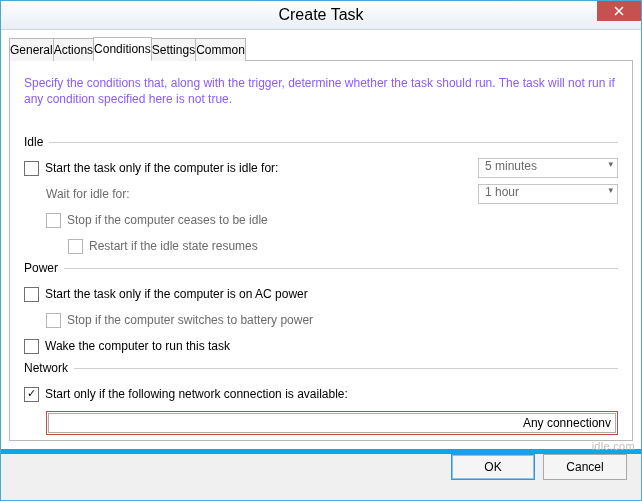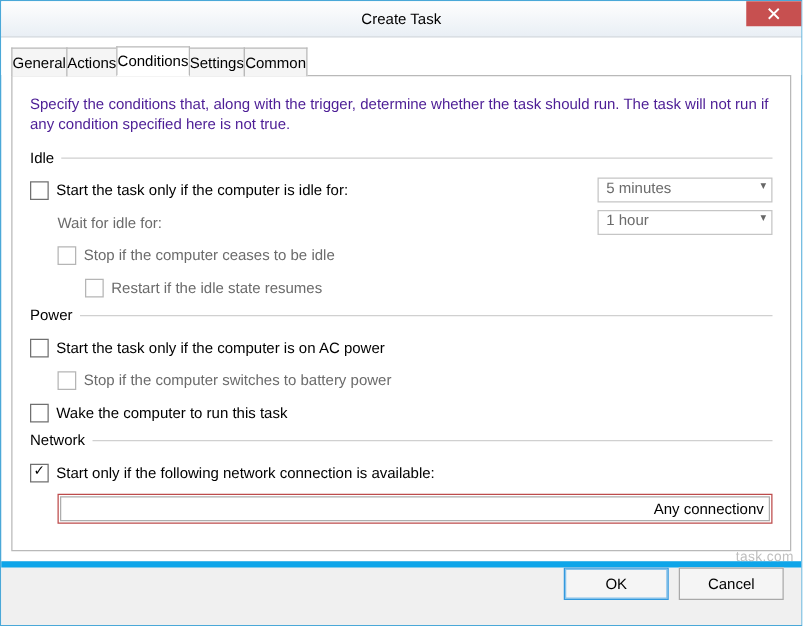--- a/index.html
+++ b/index.html
@@ -1,25 +1,25 @@
 <!DOCTYPE html>
 <html><head>
 <meta charset="utf-8">
 <style>
 html,body{margin:0;padding:0;font-family:"Segoe UI",Tahoma,sans-serif;font-size:12px;color:#000;background:#fff}
 .window{width:642px;height:501px;box-sizing:border-box;background:#fff;border:1px solid #4aa8d8;position:relative;display:flex;flex-direction:column}
 .titlebar{height:28px;background:linear-gradient(#fefefe,#e9eff5);border-bottom:1px solid #cfd6db;position:relative;display:flex;align-items:center;justify-content:center}
-.titlebar .title{font-size:12px;color:#000}
+.titlebar .title{font-size:16px;color:#000}
 .closebtn{position:absolute;right:0;top:0;width:44px;height:20px;background:#c75050;color:#fff;display:flex;align-items:center;justify-content:center;font-size:12px;font-family:Arial,sans-serif}
 .closebtn svg{width:10px;height:10px}
 .tabstrip{display:flex;align-items:flex-end;padding:6px 8px 0 8px;background:#fff}
 .tab{padding:4px 0;border:1px solid #b9b9b9;border-bottom:none;margin-right:-1px;background:#f5f5f5;color:#000;font-size:12px;cursor:default;position:relative;top:1px}
 .tab.active{background:#fff;z-index:2;border-bottom:1px solid #fff}
 .tabpanel{flex:1;margin:0 8px 8px 8px;border:1px solid #b9b9b9;background:#fff;padding:14px 14px 10px 14px;overflow:hidden;box-sizing:border-box}
-.desc{font-size:12px;color:#4c1d95;line-height:1.35;margin-bottom:12px}
+.desc{font-size:12px;color:#8b5cf6;line-height:1.35;margin-bottom:28px}
 .section{position:relative;margin-bottom:8px}
 .section-label{font-size:12px;color:#000;background:#fff;padding-right:6px;position:relative;z-index:1;display:inline-block}
 .section-line{position:absolute;left:0;right:0;top:50%;height:1px;background:#d0d0d0;z-index:0}
 .row{display:flex;align-items:center;min-height:22px;margin:4px 0}
 .chk{width:13px;height:13px;border:1px solid #707070;background:#fff;margin-right:6px;flex:none;display:inline-flex;align-items:center;justify-content:center}
 .chk.checked::after{content:"✓";font-size:11px;line-height:1;color:#000;position:relative;top:-1px}
 .chk.disabled{border-color:#b5b5b5}
 .lbl{font-size:12px;color:#000}
 .lbl.disabled{color:#6b6b6b}
 .indent1{margin-left:22px}
@@ -132,14 +132,14 @@
       </div>
     </div>
 
   </div>
 
   <div class="footer">
     <div class="btn primary">OK</div>
     <div class="btn">Cancel</div>
   </div>
 
-  <div class="watermark">task.com</div>
+  <div class="watermark">idle.com</div>
 </div>
 
 </body></html>

